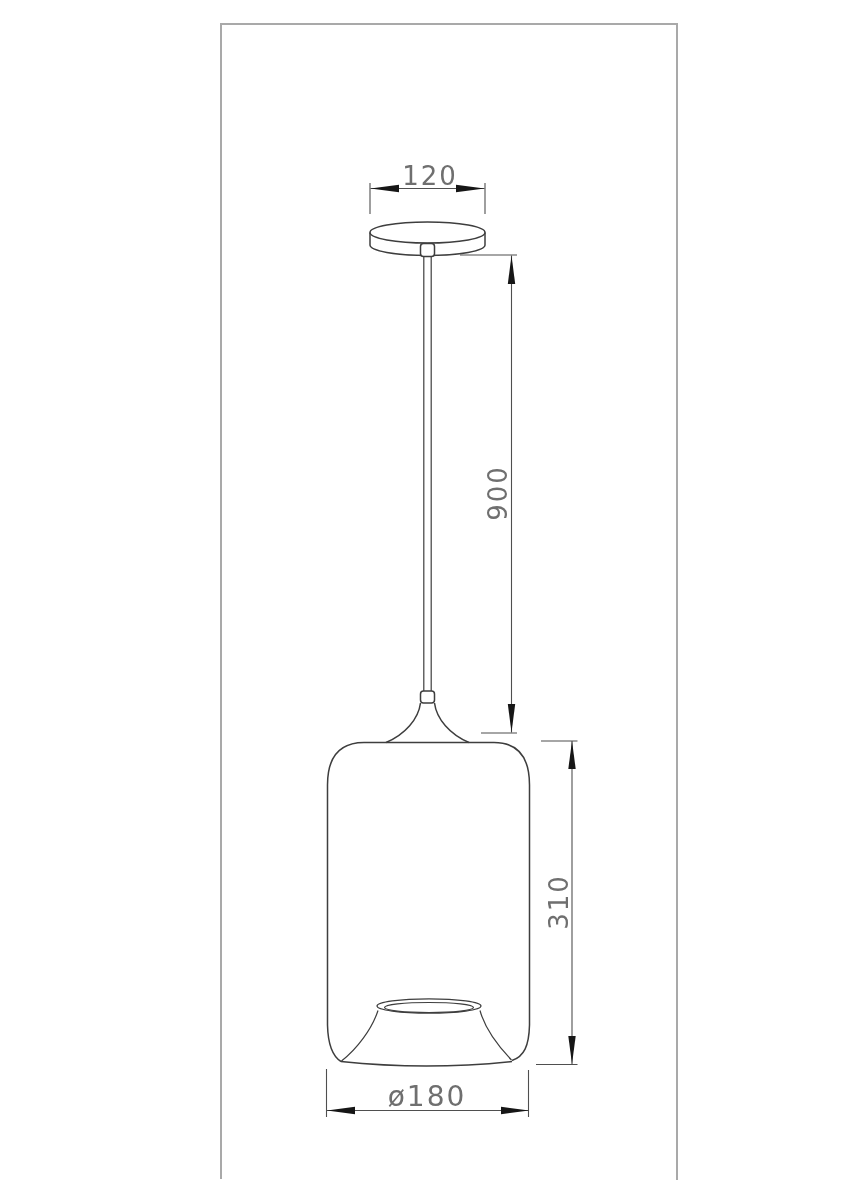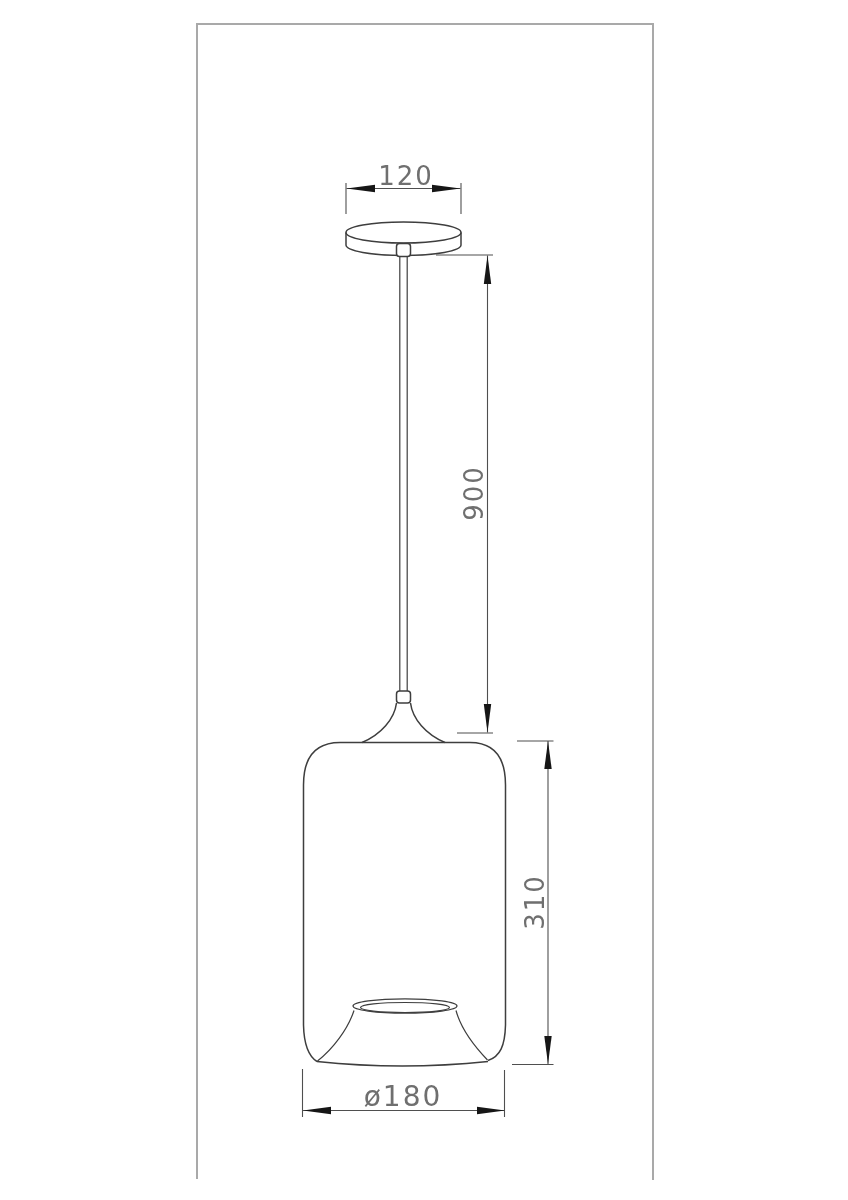--- a/index.html
+++ b/index.html
@@ -15,20 +15,21 @@
   body {
     width: 848px; height: 1200px;
     background: var(--color-background);
     font-family: "Liberation Sans", "DejaVu Sans", sans-serif;
     overflow: hidden;
   }
   .canvas {
     position: relative;
     width: 739px; height: 1200px;
     background: var(--color-background);
+    margin-left: 24px;
   }
   svg { position: absolute; inset: 0; display: block; }
 
   .outline { stroke: var(--color-outline); stroke-width: 1.5; fill: none; }
   .outline-thin { stroke: var(--color-outline); stroke-width: 1.2; fill: none; }
   .fill-white { fill: var(--color-background); }
   .dimline { stroke: var(--color-dim); stroke-width: 1.1; fill: none; }
   .arrow { fill: var(--color-arrow); stroke: none; }
   .frame { stroke: var(--color-frame); stroke-width: 2; fill: none; }
   .dim-text {

